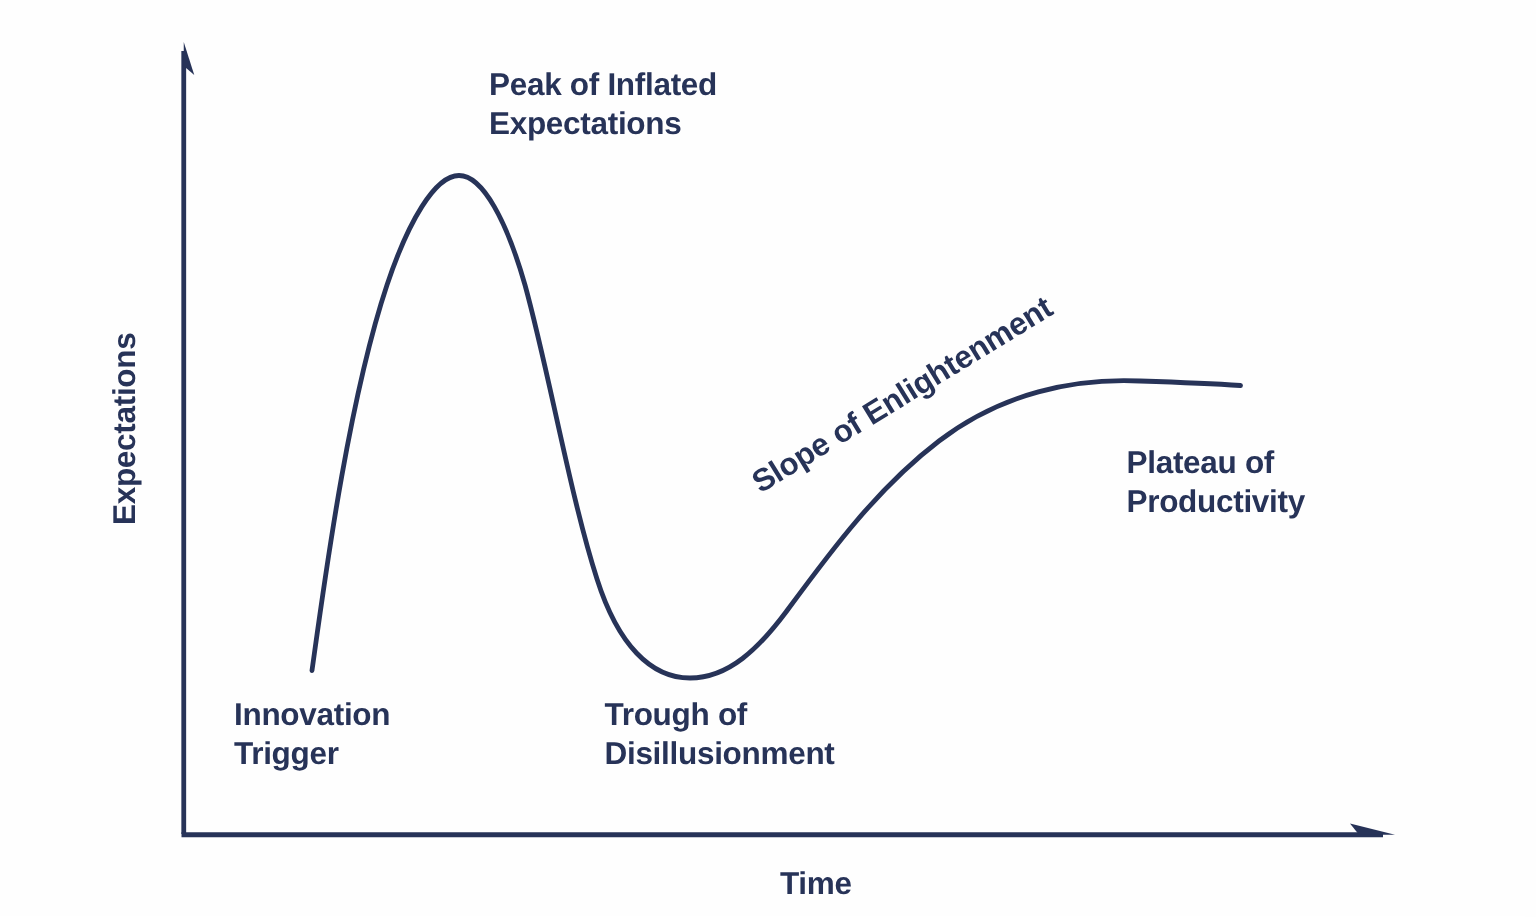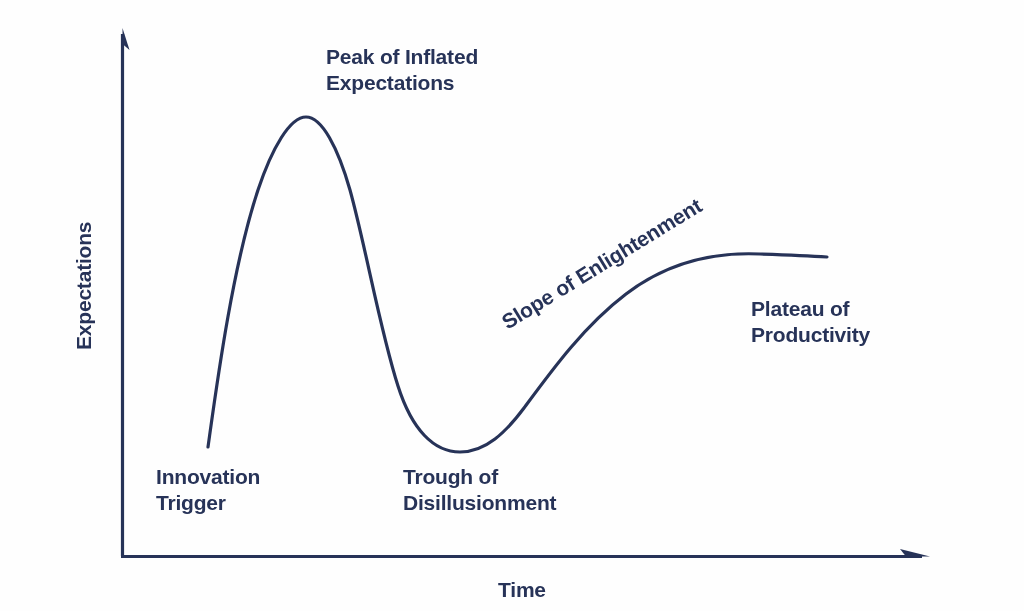--- a/index.html
+++ b/index.html
@@ -60,21 +60,21 @@
     white-space: nowrap;
   }
   #axis-label-y {
     left: 71px;
     top: 350px;
     transform: rotate(-90deg);
     transform-origin: left top;
     white-space: nowrap;
   }
   #axis-label-x {
-    left: 498px;
+    left: 520px;
     top: 577px;
     white-space: nowrap;
   }
 </style>
 </head>
 <body>
 
 <div id="canvas">
 
   <svg id="hype-svg" viewBox="0 0 1024 611">

